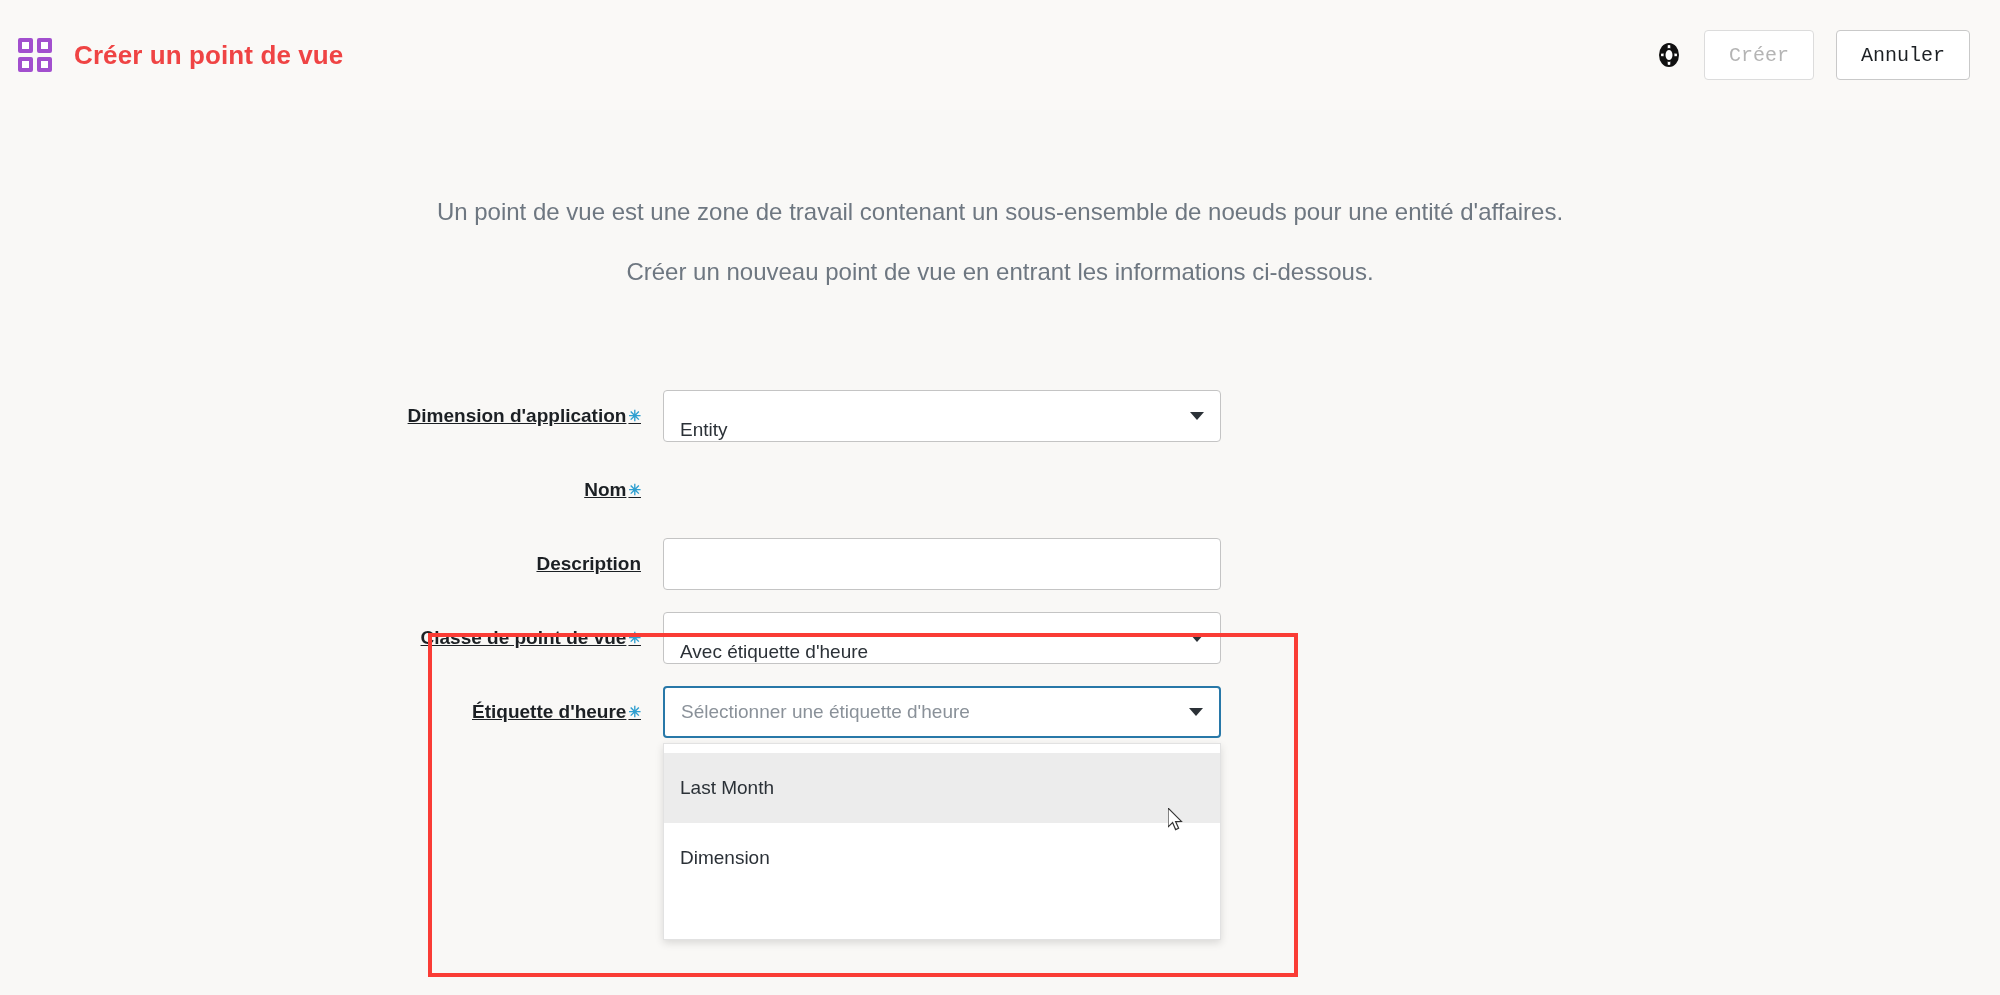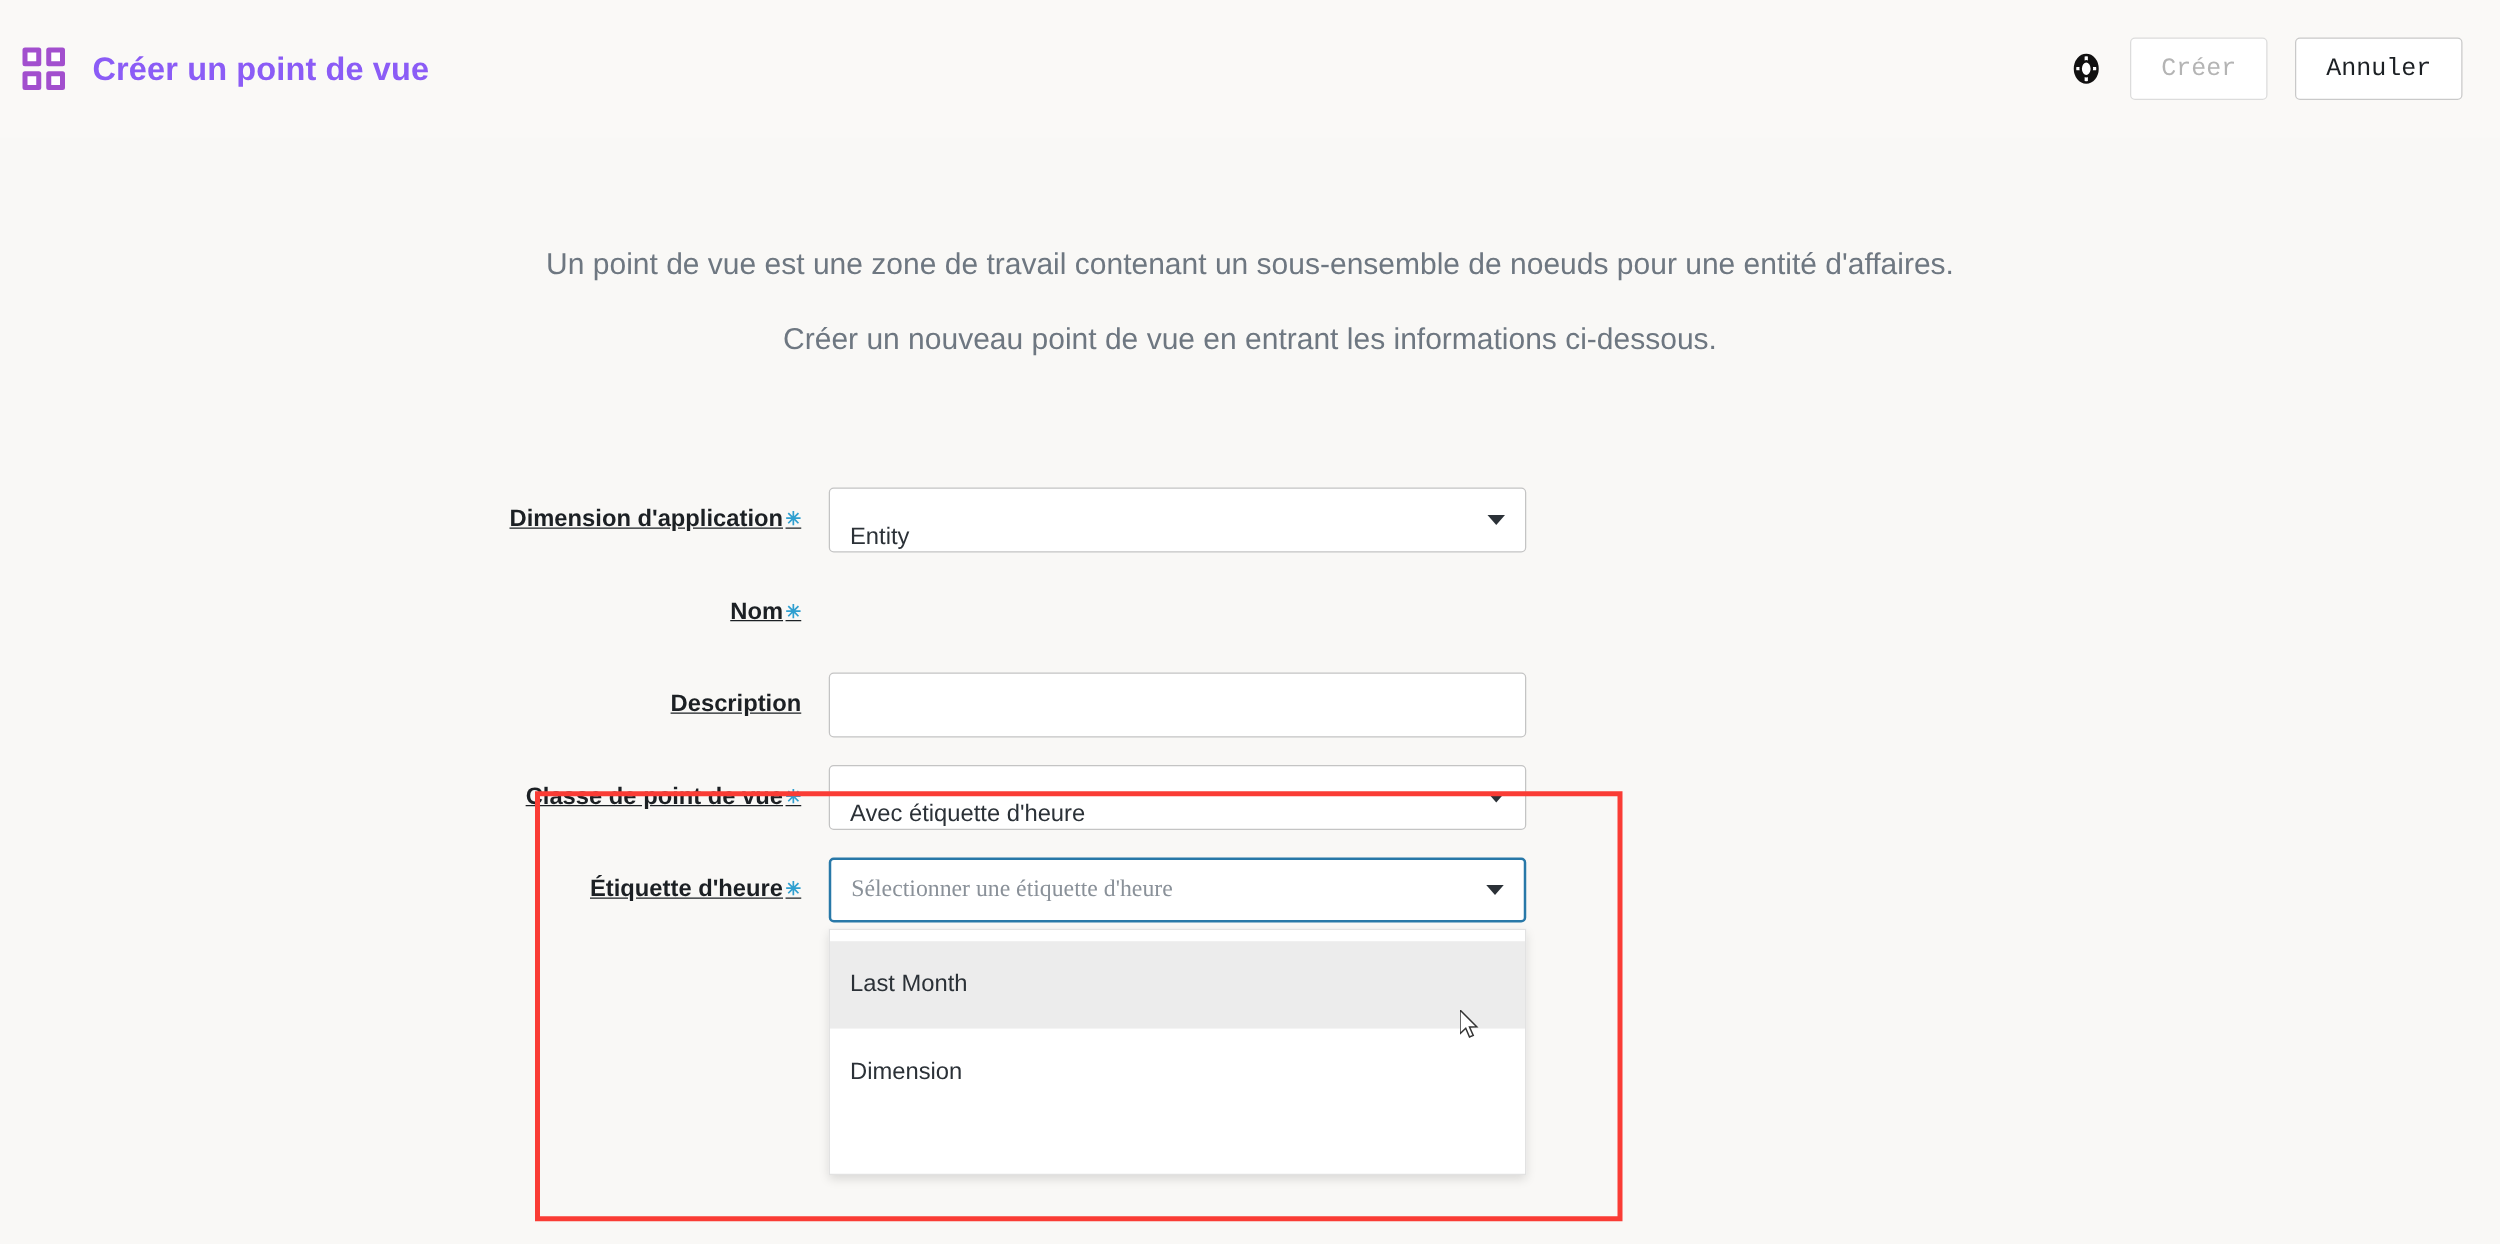--- a/index.html
+++ b/index.html
@@ -49,21 +49,21 @@
     width: 15px;
     height: 15px;
     border: 4px solid #a24fce;
     border-radius: 2px;
     background: #ffffff;
   }
 
   .page-title {
     font-size: 26px;
     font-weight: bold;
-    color: #8b5cf6;
+    color: #ef4444;
     letter-spacing: 0.1px;
     white-space: nowrap;
   }
 
   .header-right {
     display: flex;
     align-items: center;
     gap: 22px;
   }
 
@@ -164,21 +164,21 @@
     color: #2b3137;
     position: relative;
     cursor: pointer;
   }
 
   .control-box.focused {
     border: 2px solid #2878a8;
   }
 
   .control-box .value { flex: 1; white-space: nowrap; overflow: hidden; margin-top: 28px; }
-  .control-box .placeholder { flex: 1; color: #8a9199; white-space: nowrap; font-family: Liberation Serif, serif; }
+  .control-box .placeholder { flex: 1; color: #8a9199; white-space: nowrap; }
 
   .caret {
     width: 0; height: 0;
     border-left: 7px solid transparent;
     border-right: 7px solid transparent;
     border-top: 8px solid #2b3137;
     margin-left: 8px;
     flex: none;
   }
 

